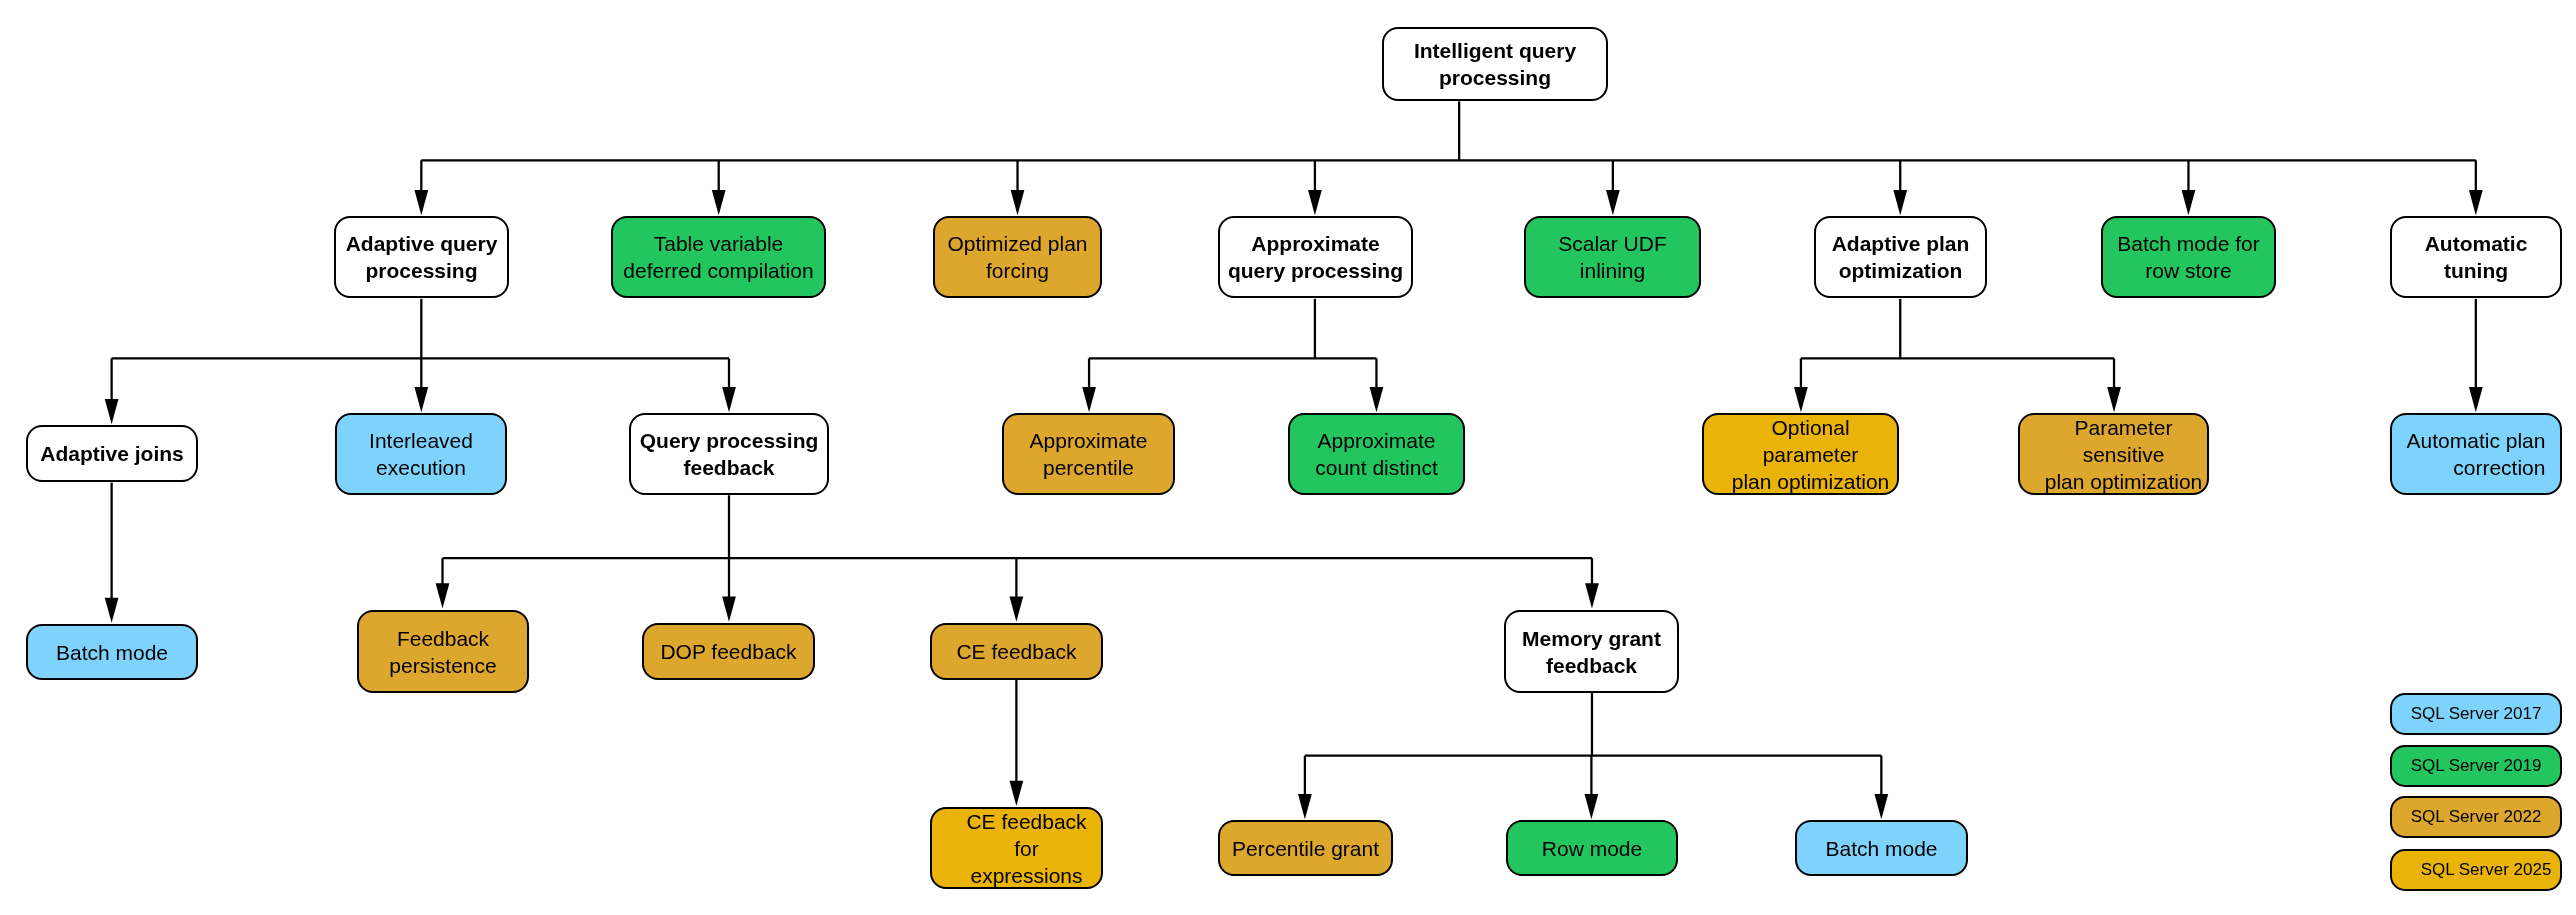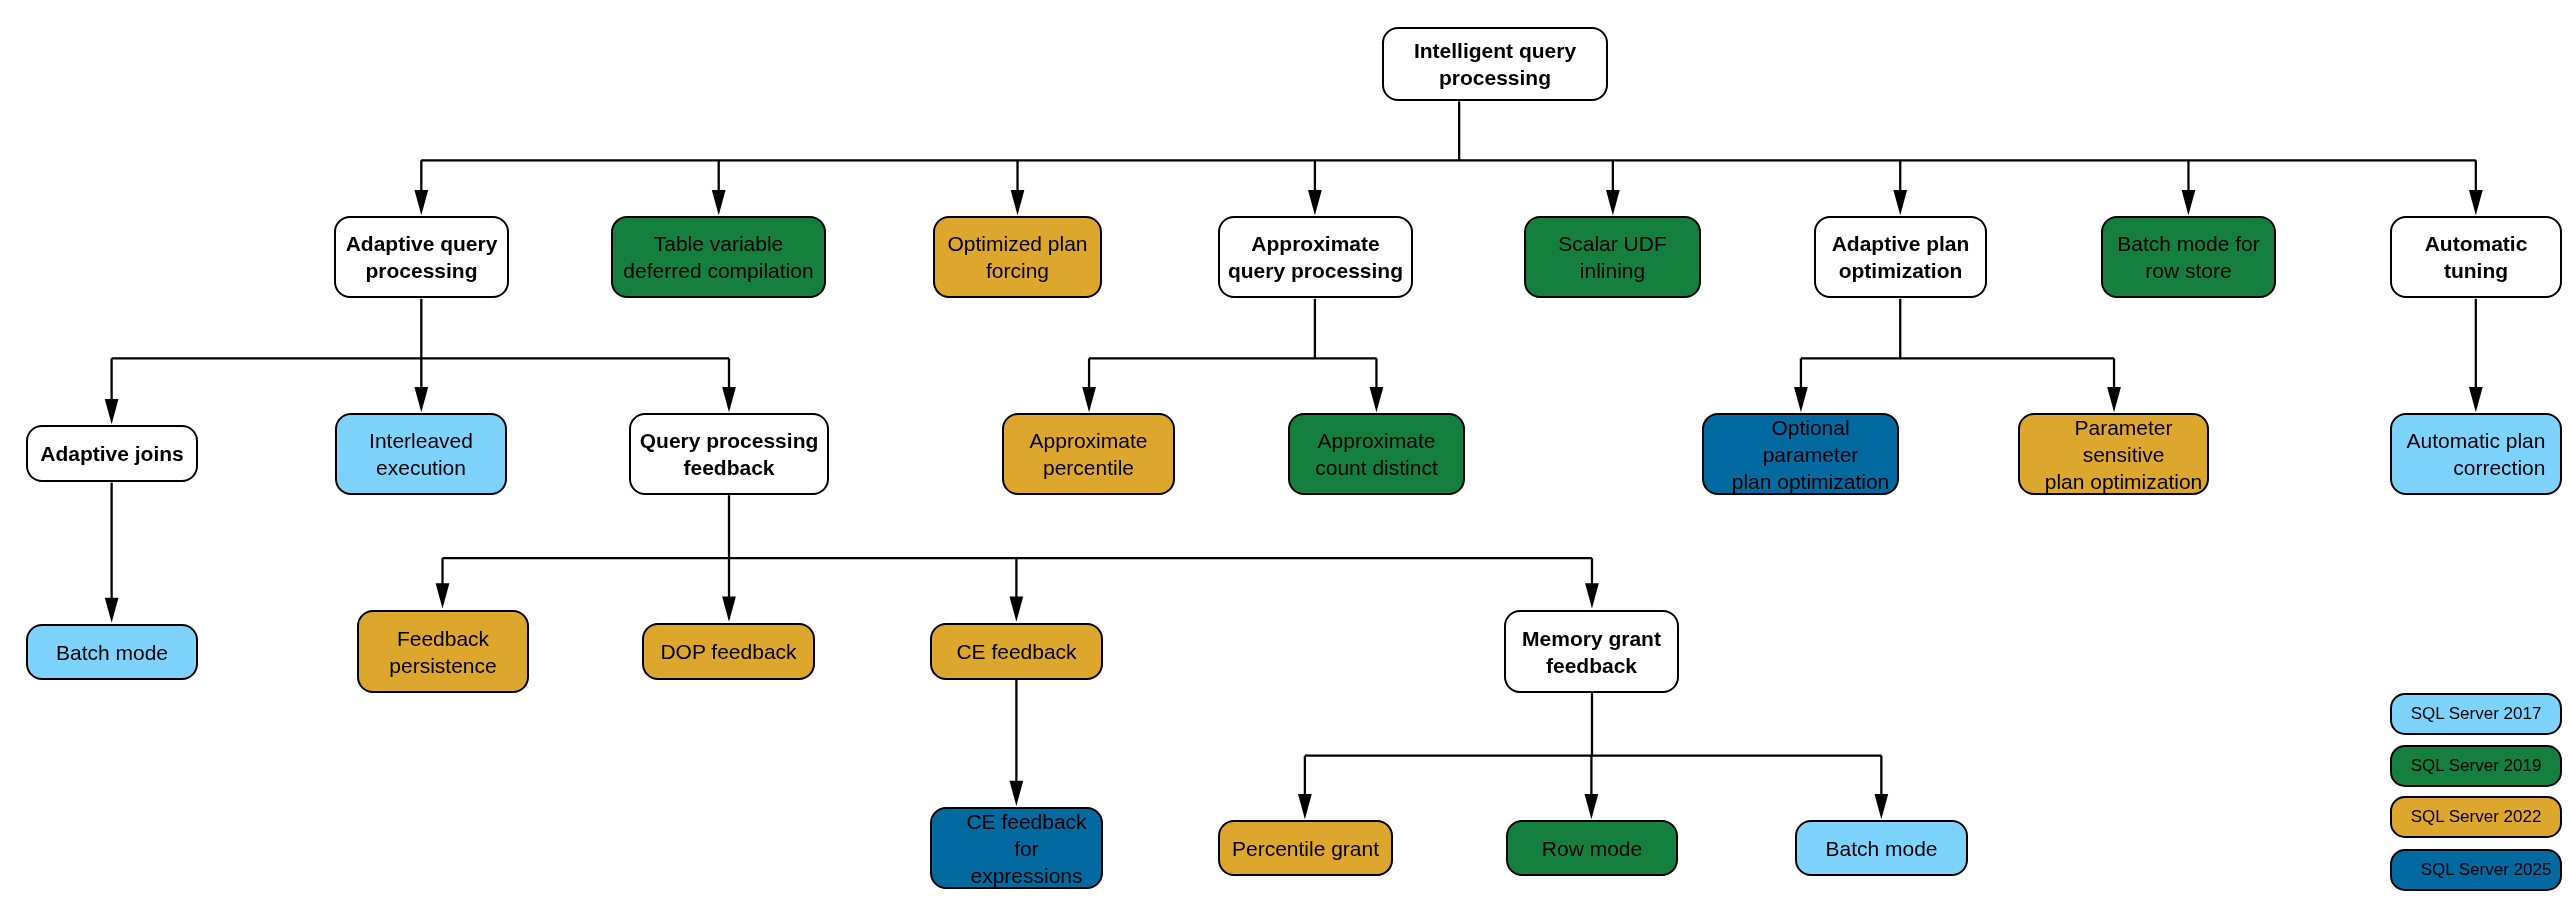--- a/index.html
+++ b/index.html
@@ -8,24 +8,24 @@
   #edges-svg{position:absolute;left:0;top:0;width:2576px;height:916px;}
   .node{
     position:absolute;box-sizing:border-box;
     border:2.3px solid #000;border-radius:16px;
     display:flex;align-items:center;justify-content:center;
     text-align:center;white-space:pre-line;
     font-size:21px;line-height:27px;color:#000;
   }
   .node.bold{font-weight:bold;}
   .f-white{background:#ffffff;}
-  .f-gray{background:#15803d;}
+  .f-gray{background:#22c55e;}
   .f-gold{background:#dda62c;}
   .f-blue{background:#7dd3fc;}
-  .f-green{background:#0369a1;padding-left:20px;}
+  .f-green{background:#eab308;padding-left:20px;}
   .legend-item{
     position:absolute;box-sizing:border-box;
     border:2.3px solid #000;border-radius:15px;
     display:flex;align-items:center;justify-content:center;
     font-size:17px;color:#000;
   }
 </style>
 </head>
 <body>
 

